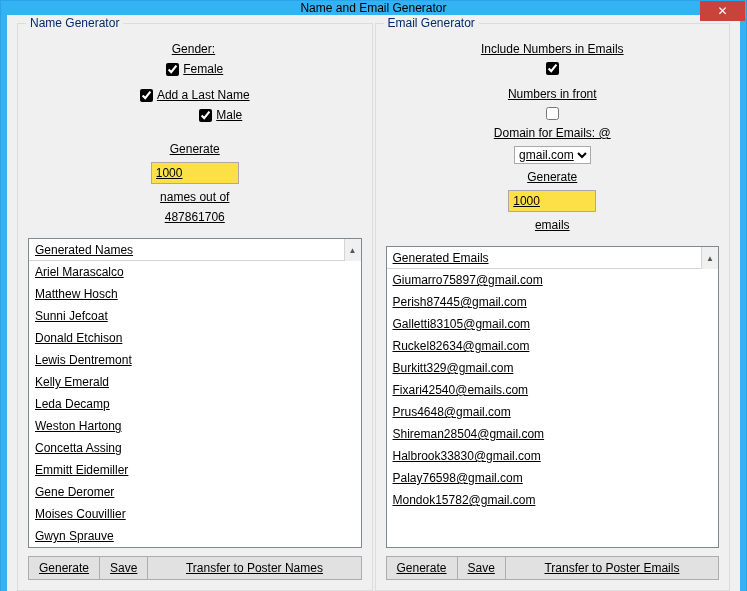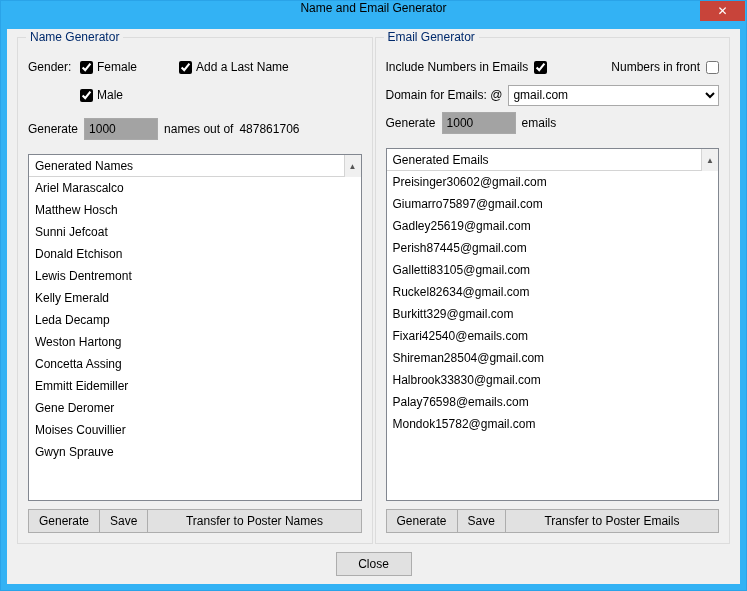--- a/index.html
+++ b/index.html
@@ -15,20 +15,21 @@
     height: 591px;
     border: 1px solid #2aa3e8;
     background: #fff;
     display: flex;
     flex-direction: column;
   }
   .titlebar {
     height: 28px;
     background: #33b2f4;
     display: flex;
+    align-items: center;
     position: relative;
     color: #000;
   }
   .titlebar .title {
     flex: 1;
     text-align: center;
     font-size: 12px;
   }
   .close-btn {
     width: 45px;
@@ -53,20 +54,21 @@
     border-top: 0;
     background: #f0f0f0;
     padding: 8px 10px 8px 10px;
     display: flex;
     flex-direction: column;
   }
   .panels {
     flex: 1;
     display: flex;
     gap: 2px;
+    text-decoration: underline;
   }
   .groupbox {
     flex: 1;
     border: 1px solid #dcdcdc;
     background: #f0f0f0;
     position: relative;
     padding: 18px 10px 10px 10px;
     display: flex;
     flex-direction: column;
   }
@@ -78,42 +80,44 @@
     padding: 0 4px;
     color: #002a6c;
     font-size: 12px;
   }
   .row {
     display: flex;
     align-items: center;
     gap: 6px;
     margin-bottom: 6px;
     min-height: 22px;
+    flex-direction: column;
   }
   .row.indent { padding-left: 52px; }
   .label { white-space: nowrap; }
   input[type="checkbox"] {
     width: 13px; height: 13px; margin: 0;
     accent-color: #000;
   }
   .chklabel { display: flex; align-items: flex-end; gap: 4px; }
   input[type="text"].num {
-    width: 74px;
+    width: 88px;
     height: 22px;
     border: 1px solid #a9a9a9;
     padding: 0 4px;
     font: inherit;
-    background: #a3a3a3;
+    background: #fde047;
   }
   select.domain {
     flex: 1;
     height: 21px;
     border: 1px solid #a9a9a9;
     font: inherit;
     background: #fff;
+    text-align: right;
   }
   .listwrap {
     flex: 1;
     margin-top: 8px;
     display: flex;
     flex-direction: column;
     border: 1px solid #828790;
     background: #fff;
     overflow: hidden;
   }
@@ -265,31 +269,30 @@
           <input type="text" class="num" value="1000" style="">
           <span class="label">emails</span>
         </div>
 
         <div class="listwrap">
           <div class="listheader">
             <span>Generated Emails</span>
             <div class="headerscroll">▲</div>
           </div>
           <div class="listbody" id="emails-listbody">
-              <div class="listitem">Preisinger30602@gmail.com</div>
               <div class="listitem">Giumarro75897@gmail.com</div>
-              <div class="listitem">Gadley25619@gmail.com</div>
               <div class="listitem">Perish87445@gmail.com</div>
               <div class="listitem">Galletti83105@gmail.com</div>
               <div class="listitem">Ruckel82634@gmail.com</div>
               <div class="listitem">Burkitt329@gmail.com</div>
               <div class="listitem">Fixari42540@emails.com</div>
+              <div class="listitem">Prus4648@gmail.com</div>
               <div class="listitem">Shireman28504@gmail.com</div>
               <div class="listitem">Halbrook33830@gmail.com</div>
-              <div class="listitem">Palay76598@emails.com</div>
+              <div class="listitem">Palay76598@gmail.com</div>
               <div class="listitem">Mondok15782@gmail.com</div>
             </div>
         </div>
 
         <div class="btnrow">
           <button class="btn">Generate</button>
           <button class="btn">Save</button>
           <button class="btn wide">Transfer to Poster Emails</button>
         </div>
       </div>

